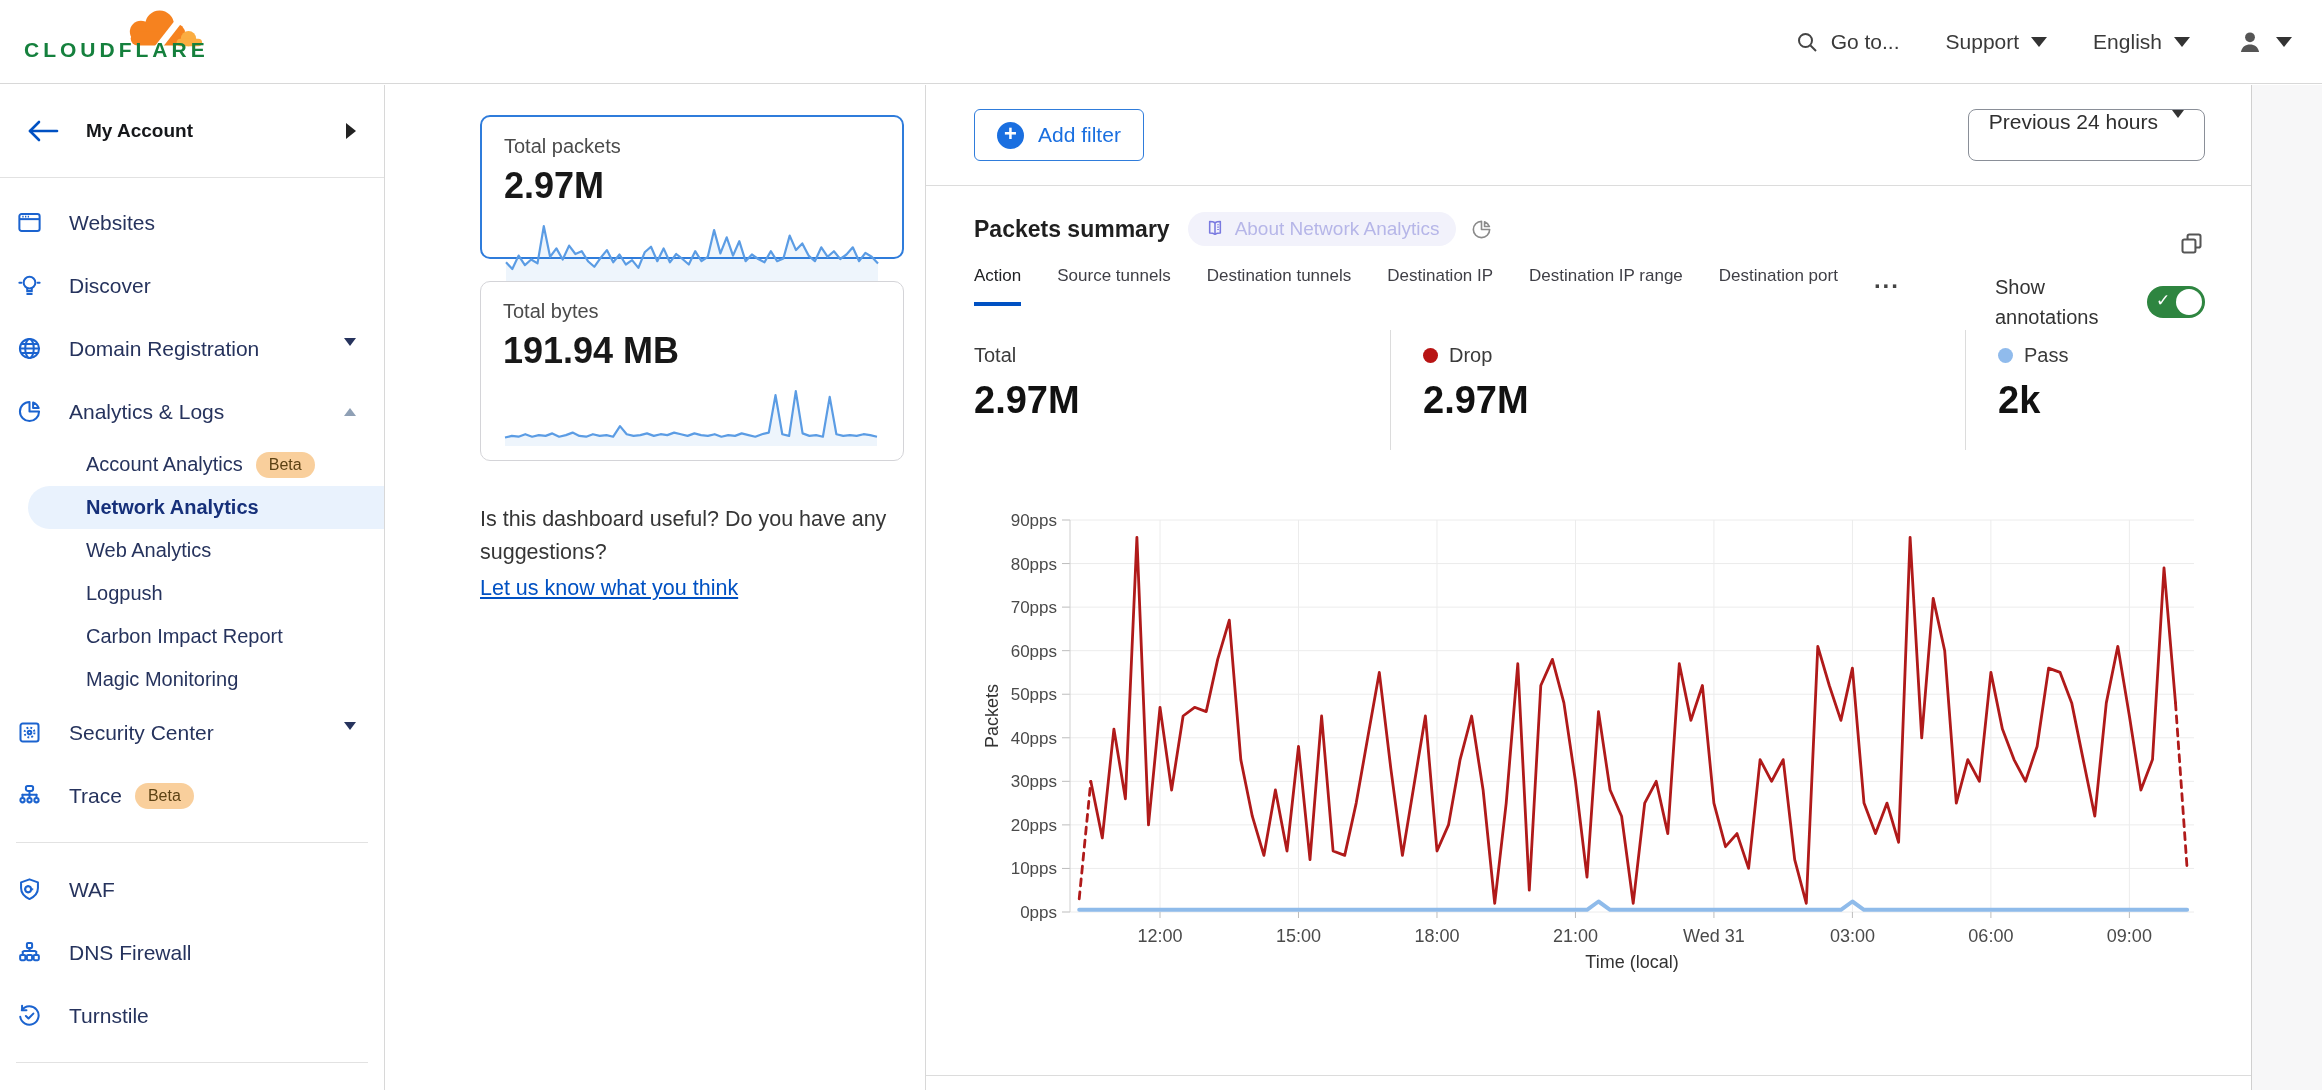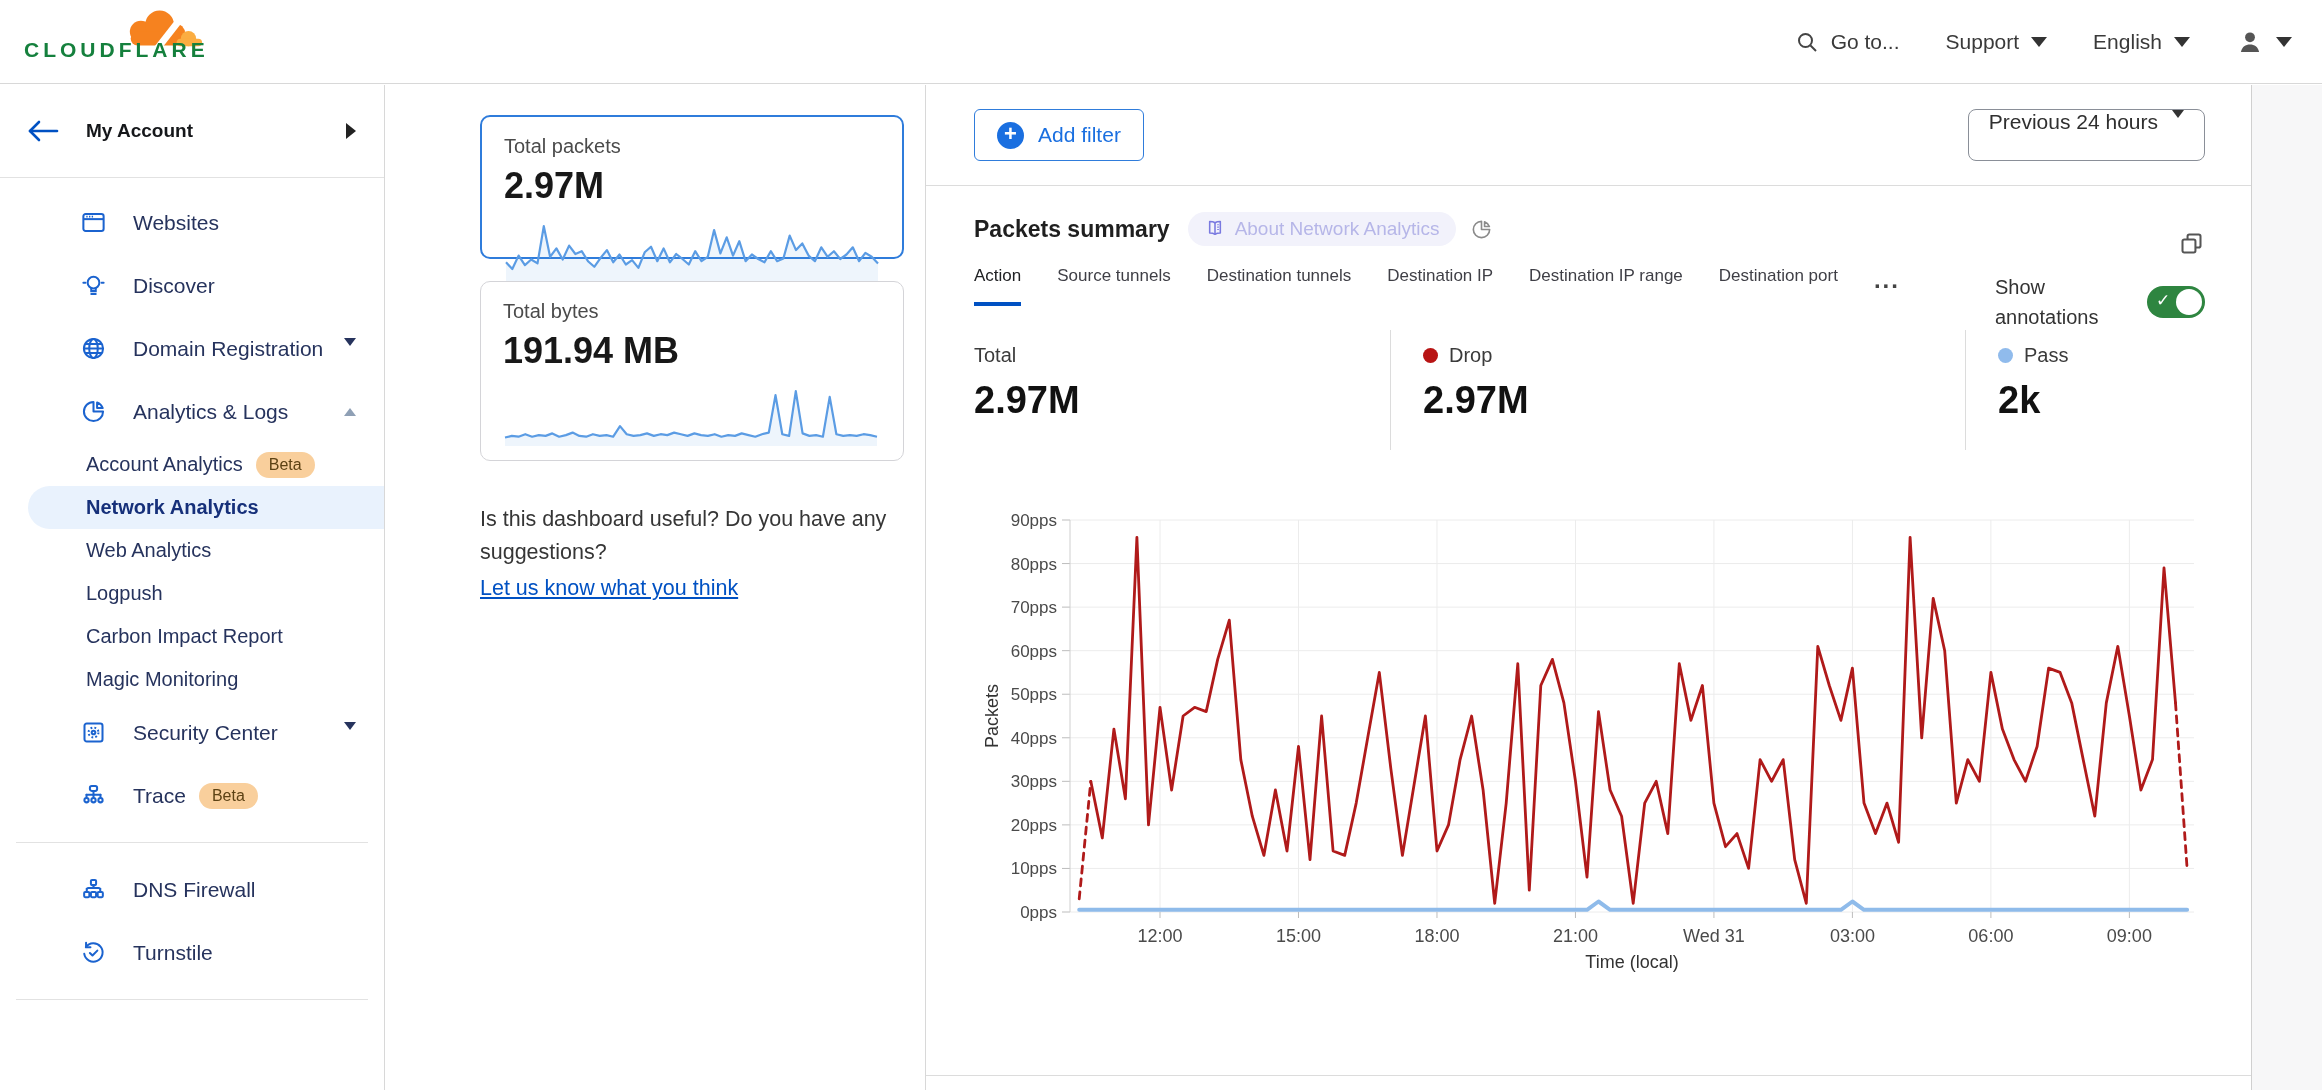--- a/index.html
+++ b/index.html
@@ -26,22 +26,22 @@
     border-left:10px solid #222; display:inline-block; }
 
   
   .sidebar { position:absolute; top:85px; left:0; width:385px; height:1005px; background:#fff;
     border-right:1px solid #d8d8d8; overflow:hidden; }
   .account-row { height:93px; border-bottom:1px solid #e2e2e2; display:flex; align-items:center;
     padding:0 28px 0 26px; }
   .account-title { font-size:19px; font-weight:700; color:#15171a; margin-left:26px; }
   .account-row .chev-right { margin-left:auto; }
   .nav { padding-top:13px; }
-  .nav-item { height:63px; display:flex; align-items:center; padding-left:44px; padding-right:28px;
-    font-size:21px; color:#26335d; cursor:pointer;margin-left:36px; }
+  .nav-item { height:63px; display:flex; align-items:center; padding-left:16px; padding-right:28px;
+    font-size:21px; color:#26335d; cursor:pointer; }
   .nav-item .nav-label { margin-left:26px; }
   .nav-item .nav-caret { margin-left:auto; }
   .nav-item .caret-down.nav { border-top-color:#26335d; }
   .sub-list { }
   .sub-item { height:43px; display:flex; align-items:center; padding-left:86px;
     font-size:20px; color:#26335d; cursor:pointer; position:relative; }
   .sub-item.selected { background:#e9f2fd; border-radius:22px 0 0 22px; margin-left:28px;
     padding-left:58px; font-weight:700; color:#16307a; }
   .badge-beta { margin-left:13px; background:#f9cf9c; color:#5d4214; font-size:16px;
     padding:4px 13px; border-radius:14px; font-weight:400; }
@@ -251,20 +251,28 @@
           <circle cx="5.8" cy="16.2" r="1.9"></circle>
             <circle cx="12" cy="16.2" r="1.9"></circle>
             <circle cx="18.2" cy="16.2" r="1.9"></circle>
         </svg>
         <span class="nav-label">Trace</span>
         <span class="badge-beta">Beta</span>
       </div>
 
       <div class="side-divider"></div>
 
+      <div class="nav-item">
+        <svg class="icon-blue" width="27" height="27" viewBox="0 0 24 24" fill="none" stroke="#1b63cf" stroke-width="1.8" stroke-linejoin="round">
+          <path d="M12 3l7.5 2.7v5c0 4.6-3.1 7.8-7.5 9.8-4.4-2-7.5-5.2-7.5-9.8v-5z"></path>
+          <circle cx="10.8" cy="11.8" r="2.6"></circle>
+          <path d="M10.8 8.2v1M10.8 14.4v1M7.3 11.8h1M14.3 11.8h1"></path>
+        </svg>
+        <span class="nav-label">WAF</span>
+      </div>
       <div class="nav-item">
         <svg class="icon-blue" width="27" height="27" viewBox="0 0 24 24" fill="none" stroke="#1b63cf" stroke-width="1.8" stroke-linejoin="round">
           <rect x="9.7" y="3.5" width="4.6" height="4.6" rx="1"></rect>
           <path d="M12 8.1v2.6M6 13.3v-1.1a1.5 1.5 0 0 1 1.5-1.5h9a1.5 1.5 0 0 1 1.5 1.5v1.1M6 10.7v2.6M18 10.7v2.6"></path>
           <rect x="3.7" y="14.2" width="4.6" height="4.6" rx="1"></rect>
             <rect x="9.7" y="14.2" width="4.6" height="4.6" rx="1"></rect>
             <rect x="15.7" y="14.2" width="4.6" height="4.6" rx="1"></rect>
         </svg>
         <span class="nav-label">DNS Firewall</span>
       </div>

